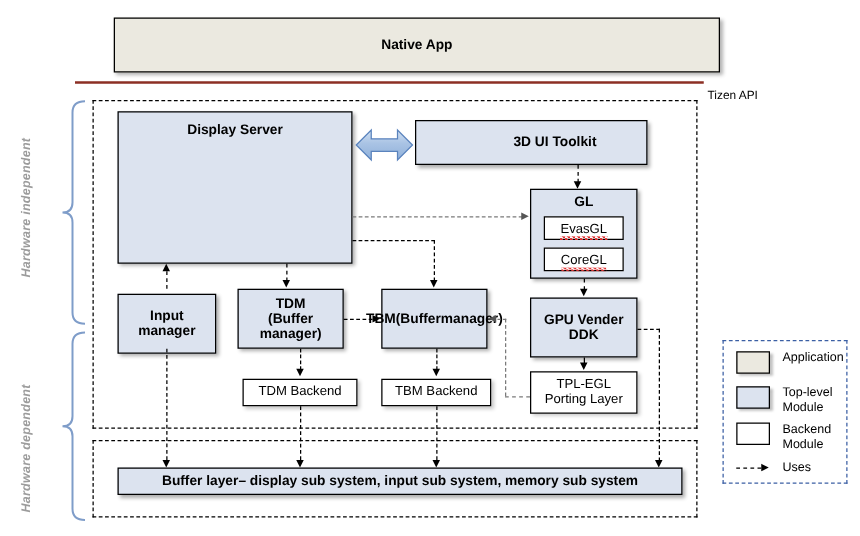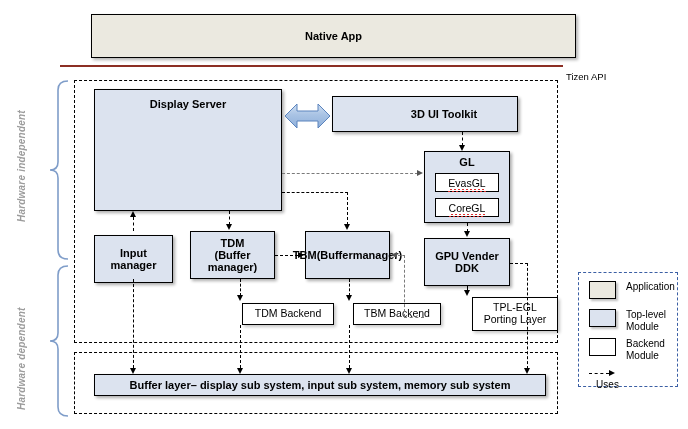--- a/index.html
+++ b/index.html
@@ -23,21 +23,21 @@
     font-weight:bold;font-size:11px;
   }
   .mod-box{
     background:#dce3ef;
     box-shadow:2px 2px 3px rgba(0,0,0,.32);
     font-weight:bold;font-size:11px;
   }
   .back-box{
     background:#ffffff;
     box-shadow:2px 2px 3px rgba(0,0,0,.22);
-    font-weight:normal;font-size:10.5px;margin-left:48px;
+    font-weight:normal;font-size:10.5px;
   }
   .sub-box{
     position:absolute;box-sizing:border-box;
     background:#ffffff;border:1px solid #000;
     display:flex;align-items:center;justify-content:center;
     font-size:10.5px;font-weight:normal;
   }
   .squiggle{position:relative;display:inline-block;}
   .squiggle::after{
     content:"";position:absolute;left:0;right:0;bottom:-3px;height:3px;
@@ -276,21 +276,21 @@
   </div>
 
   <div class="legend-row" style="left:589px;top:338px;">
     <span class="sw sw-back" style="width:27px;height:18px;margin-right:10px;"></span>
     <span class="legend-txt">
       <span>Backend</span><br>
       <span>Module</span>
     </span>
   </div>
 
-  <div class="legend-row" style="left:589px;top:369px;align-items:center;flex-direction:column;">
+  <div class="legend-row" style="left:589px;top:369px;align-items:center;">
     <span style="position:relative;width:27px;height:10px;margin-right:10px;display:inline-block;">
       <span style="position:absolute;left:0;top:4px;width:20px;border-top:1px dashed #000;"></span>
       <span style="position:absolute;left:20px;top:1px;width:0;height:0;border-top:3.5px solid transparent;border-bottom:3.5px solid transparent;border-left:6px solid #000;"></span>
     </span>
     <span class="legend-txt">Uses</span>
   </div>
 
 </div>
 
 </body></html>

